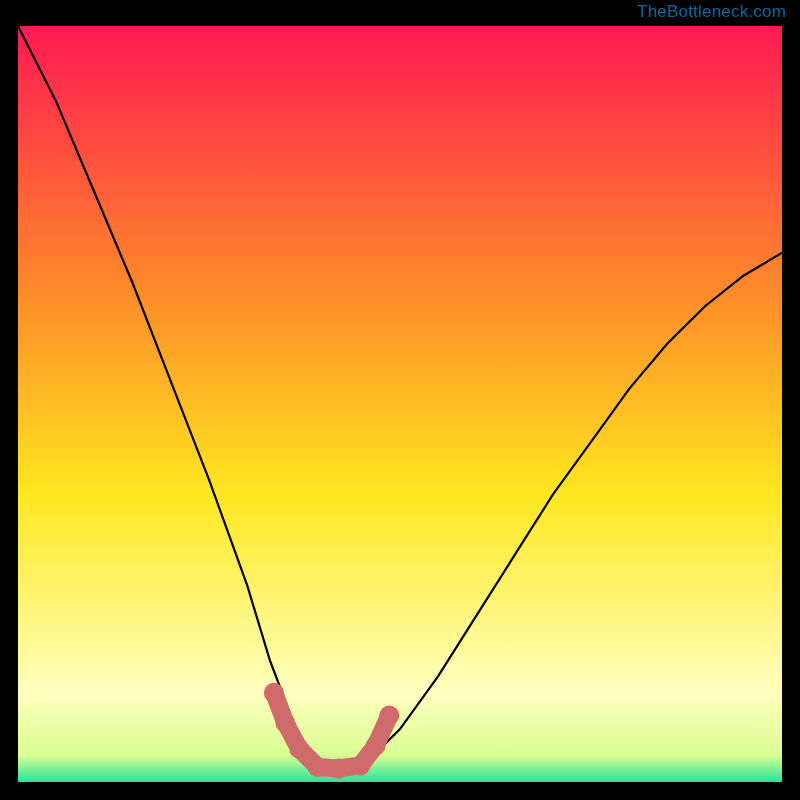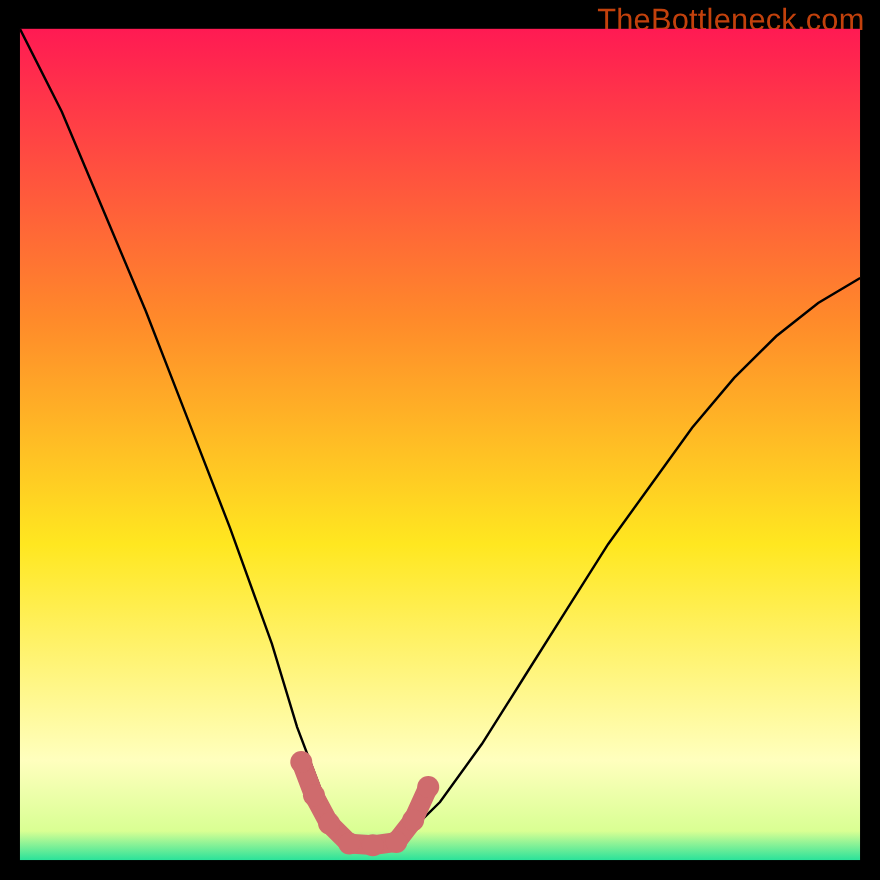--- a/index.html
+++ b/index.html
@@ -31,22 +31,22 @@
   }
   .curve {
     position: absolute;
     inset: 0;
     display: block;
   }
   .watermark {
     position: absolute;
     top: 2px;
     right: 14px;
-    color: #c2410c;
-    font-size: 28px;
+    color: #0369a1;
+    font-size: 17px;
     font-weight: 500;
     letter-spacing: 0.2px;
   }
 </style>
 </head>
 <body>
 
 <div class="frame">
   <div class="watermark">TheBottleneck.com</div>
 

